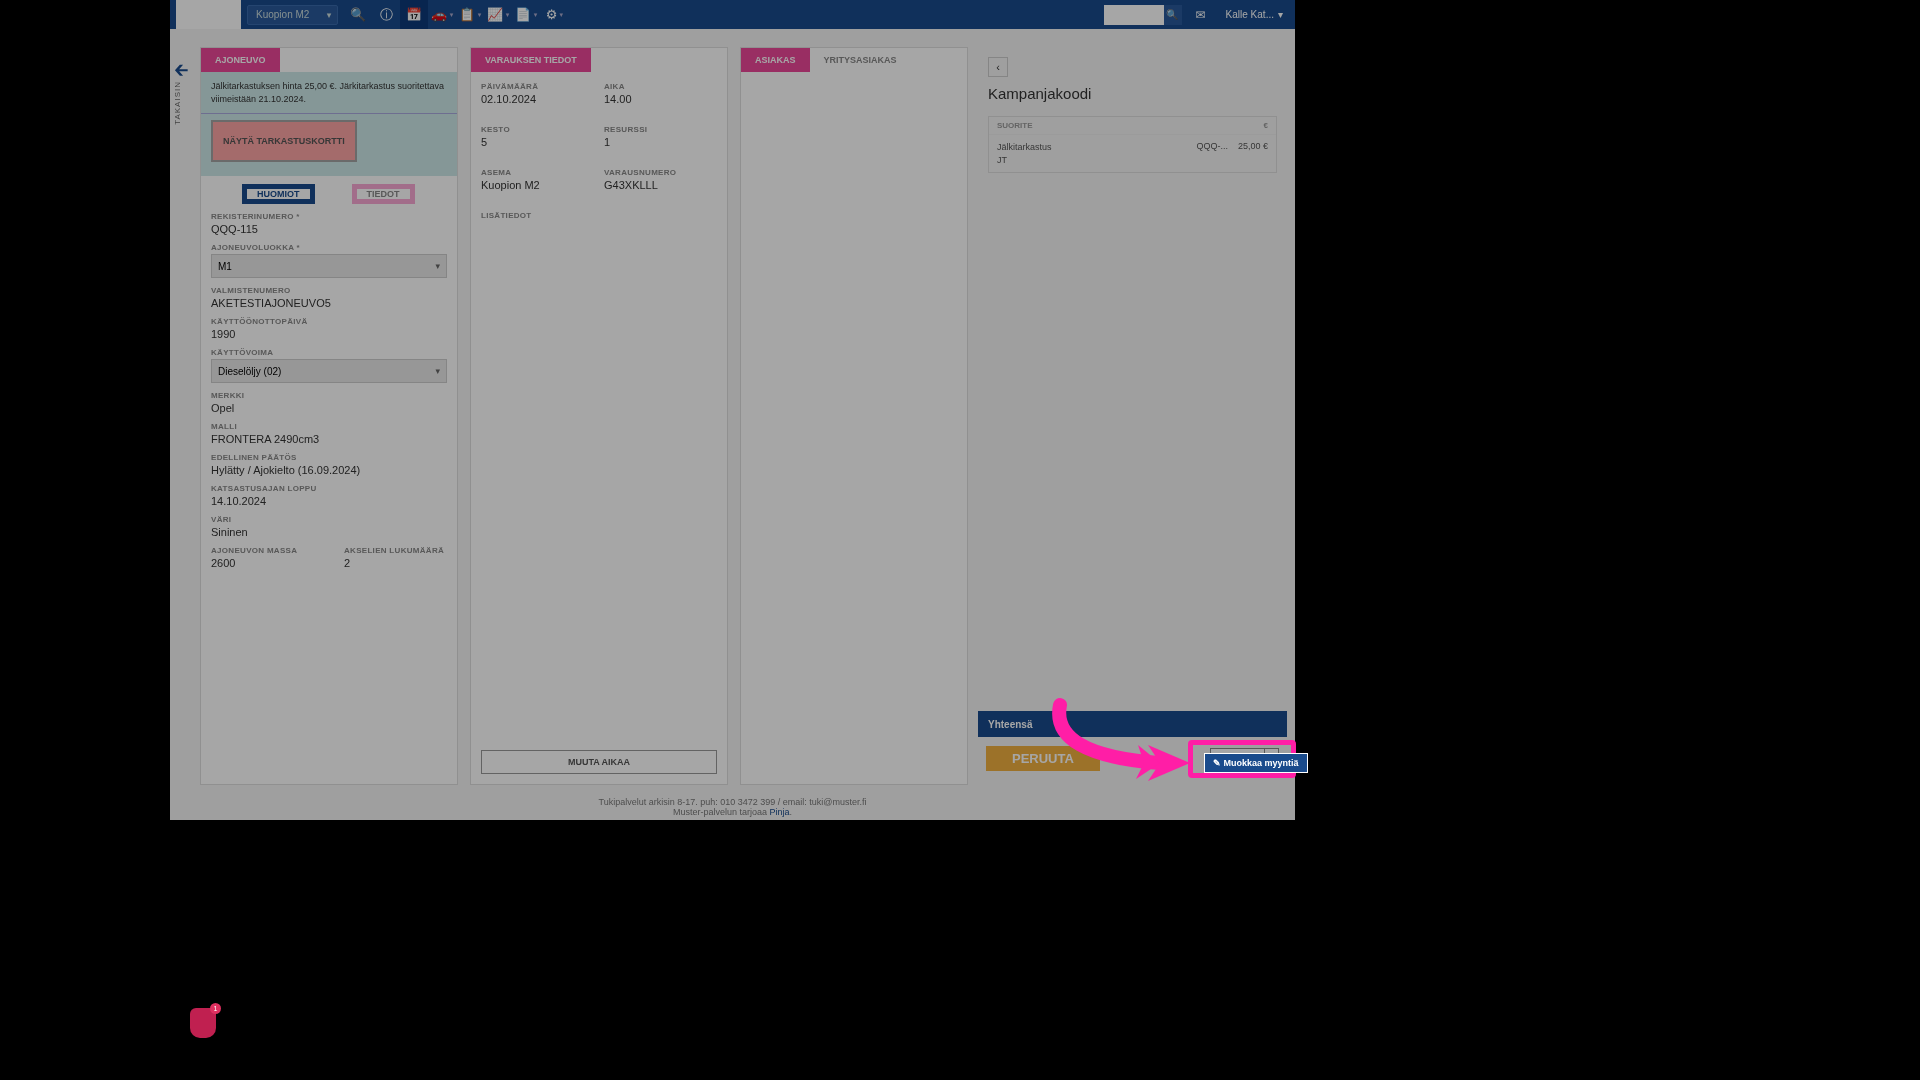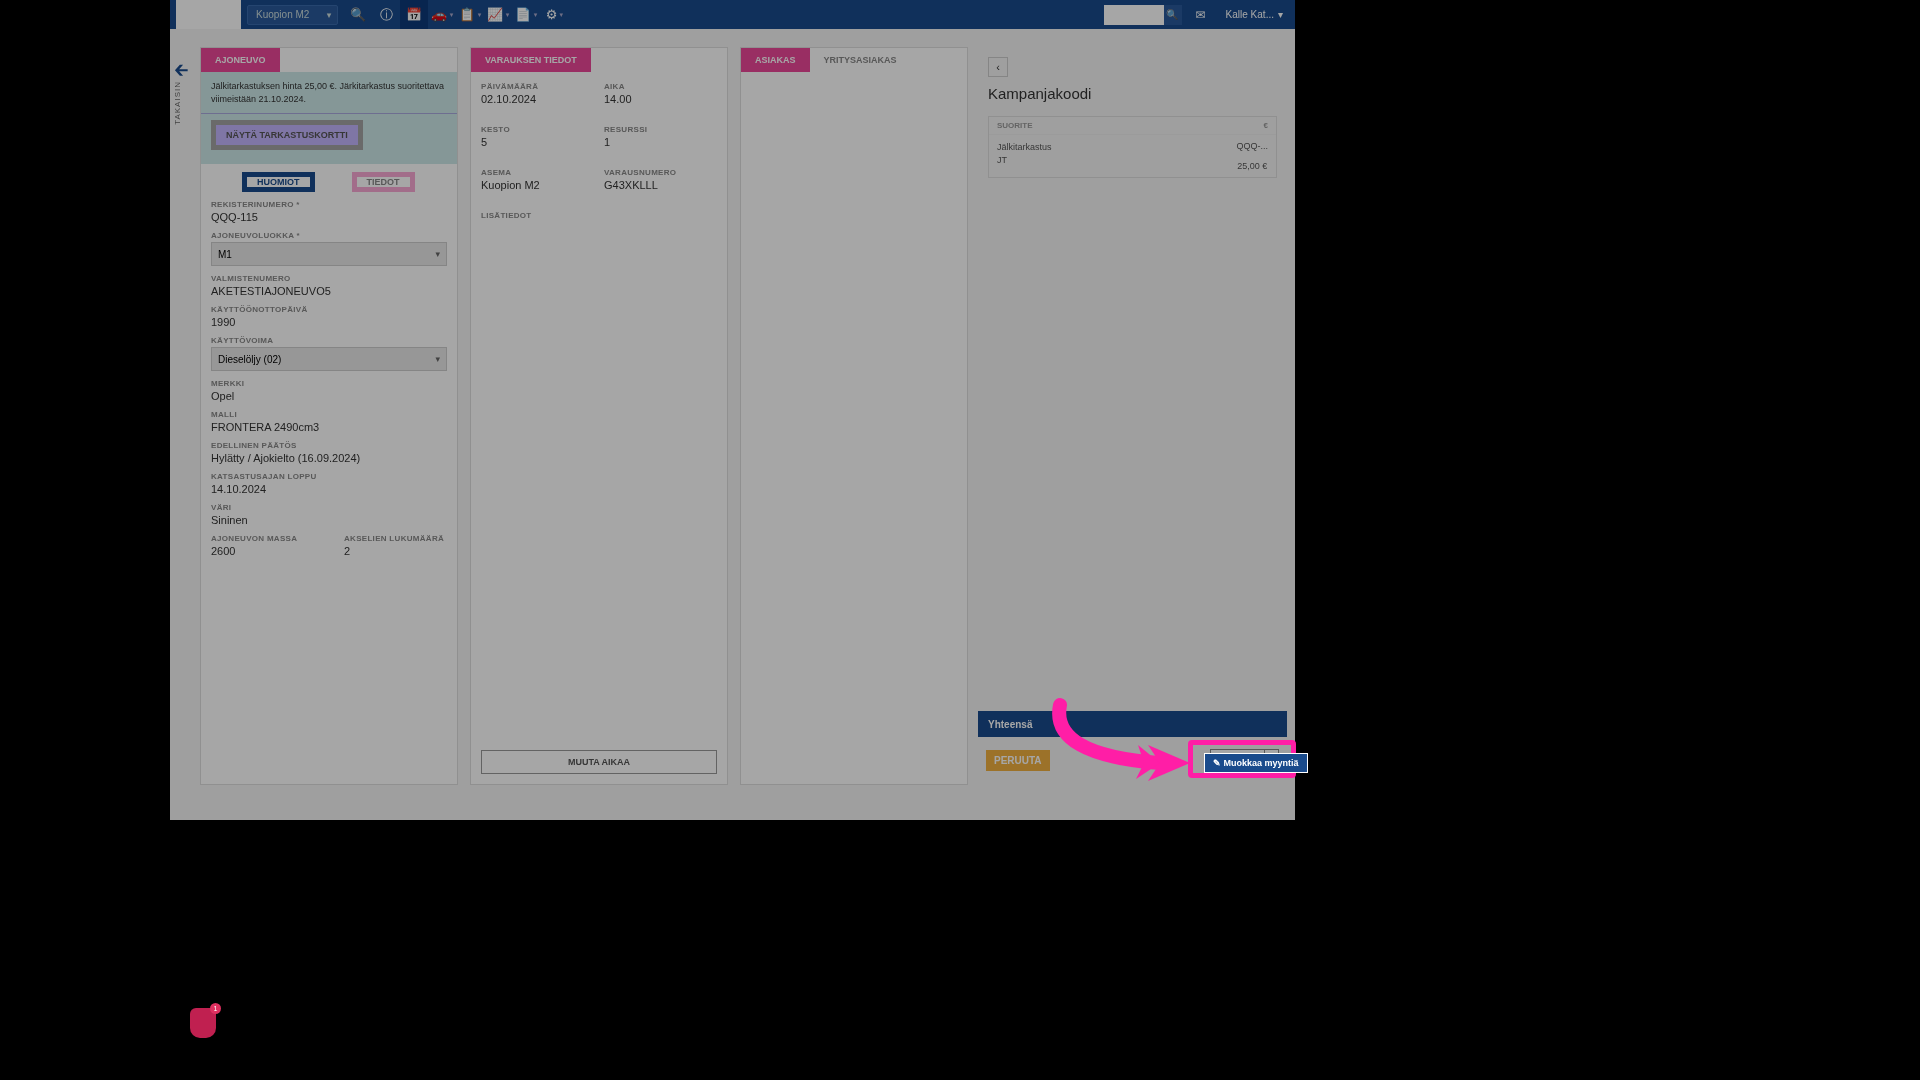--- a/index.html
+++ b/index.html
@@ -33,21 +33,21 @@
 .col2 { width: 258px; }
 .col3 { width: 228px; }
 .col4 { flex: 1; margin-left: -2px; }
 
 .tab-header { height: 24px; display: flex; }
 .tab { padding: 0 14px; font-size: 9px; font-weight: bold; display: flex; align-items: center; text-transform: uppercase; }
 .tab.active { background: #ec4899; color: #fff; }
 .tab.inactive { color: #888; }
 
 .alert-box { background: #cce8e8; border-bottom: 1px solid #aad; padding: 8px 10px; font-size: 9px; color: #333; line-height: 1.4; }
-.show-card-btn { margin: 6px 10px 8px; padding: 5px 10px; background: #c4b5fd; border: 5px solid #a3a3a3; font-size: 9px; font-weight: bold; color: #555; display: inline-block; }
+.show-card-btn { margin: 6px 10px 8px; padding: 14px 10px; background: #fca5a5; border: 2px solid #a3a3a3; font-size: 9px; font-weight: bold; color: #555; display: inline-block; }
 
 .subtabs { display: flex; gap: 6px; padding: 0 10px 4px; }
 .subtab { padding: 0 10px; border: 5px solid #f9a8d4; font-size: 9px; font-weight: bold; color: #888; margin-left: 31px; }
 .subtab.active { border-color: #1a4b8c; color: #1a4b8c; }
 
 .fields { padding: 4px 10px; overflow-y: auto; }
 .field { margin-bottom: 8px; }
 .field-label { font-size: 8px; color: #888; font-weight: bold; text-transform: uppercase; letter-spacing: 0.3px; }
 .field-value { font-size: 11px; color: #333; margin-top: 2px; }
 .field-select { width: 100%; height: 24px; background: #e8e8e8; border: 1px solid #ccc; font-size: 10px; padding: 0 6px; margin-top: 2px; position: relative; display: flex; align-items: center; }
@@ -63,25 +63,25 @@
 .col3-body { padding: 10px; }
 .customer-title { font-size: 13px; color: #333; margin-top: 4px; }
 
 .col4-body { padding: 10px; position: relative; height: 100%; }
 .back-chev { width: 20px; height: 20px; border: 1px solid #ccc; display: flex; align-items: center; justify-content: center; font-size: 11px; color: #333; margin-bottom: 8px; }
 .campaign-title { font-size: 15px; color: #333; margin-bottom: 14px; }
 .price-table { border: 1px solid #ddd; }
 .price-header { display: flex; padding: 4px 8px; font-size: 8px; color: #999; font-weight: bold; text-transform: uppercase; border-bottom: 1px solid #eee; justify-content: space-between; }
 .price-row { display: flex; padding: 6px 8px; font-size: 9px; color: #555; justify-content: space-between; align-items: flex-start; }
 .price-left { line-height: 1.4; }
-.price-right { display: flex; gap: 10px; align-items: center; flex-direction: column; }
+.price-right { display: flex; gap: 10px; align-items: center; }
 
 .summary-bar { position: absolute; bottom: 48px; left: 0; right: 0; height: 26px; background: #1a4b8c; color: #fff; display: flex; align-items: center; padding: 0 10px; font-size: 10px; font-weight: bold; }
 .action-row { position: absolute; bottom: 14px; left: 8px; right: 8px; display: flex; justify-content: space-between; align-items: center; }
-.btn-cancel { padding: 5px 8px; background: #f0b040; color: #fff; font-size: 10px; font-weight: bold; border: none; }
+.btn-cancel { padding: 5px 26px; background: #f0b040; color: #fff; font-size: 13px; font-weight: bold; border: none; }
 .btn-approve-wrap { display: flex; }
 .btn-approve { padding: 5px 10px; background: #fff; border: 1px solid #888; font-size: 9px; font-weight: bold; color: #444; }
 .btn-approve-caret { width: 14px; border: 1px solid #888; border-left: none; background: #fff; display: flex; align-items: center; justify-content: center; font-size: 8px; }
 
 .edit-sale-btn { position: absolute; z-index: 200; background: #1a4b8c; color: #fff; padding: 4px 8px; font-size: 9px; font-weight: bold; border: 1px solid #fff; display: flex; align-items: center; gap: 3px; }
 .highlight-box { position: absolute; z-index: 199; border: 5px solid #ff1ea6; border-radius: 4px; }
 .arrow-svg { position: absolute; z-index: 198; }
 
 .footer { position: absolute; bottom: 3px; left: 0; right: 0; text-align: center; font-size: 9px; color: #777; }
 .footer a { color: #1a4b8c; }
@@ -261,20 +261,24 @@
             <button class="btn-cancel">PERUUTA</button>
             <div class="btn-approve-wrap">
               <button class="btn-approve">HYVITÄ</button>
               <div class="btn-approve-caret">▾</div>
             </div>
           </div>
         </div>
       </div>
     </div>
 
+    <div class="footer">
+      <div>Tukipalvelut arkisin 8-17. puh: 010 3472 399 / email: tuki@muster.fi</div>
+      <div><span>Muster-palvelun tarjoaa </span><a>Pinja</a>.</div>
+    </div>
   </div>
 </div>
 
 <div class="dim-overlay"></div>
 
 <div class="help-widget"></div>
 
 <div class="highlight-box" style="left:1188px; top:740px; width:108px; height:38px;"></div>
 <div class="edit-sale-btn" style="left:1204px; top:753px;">
   <span>✎</span>

